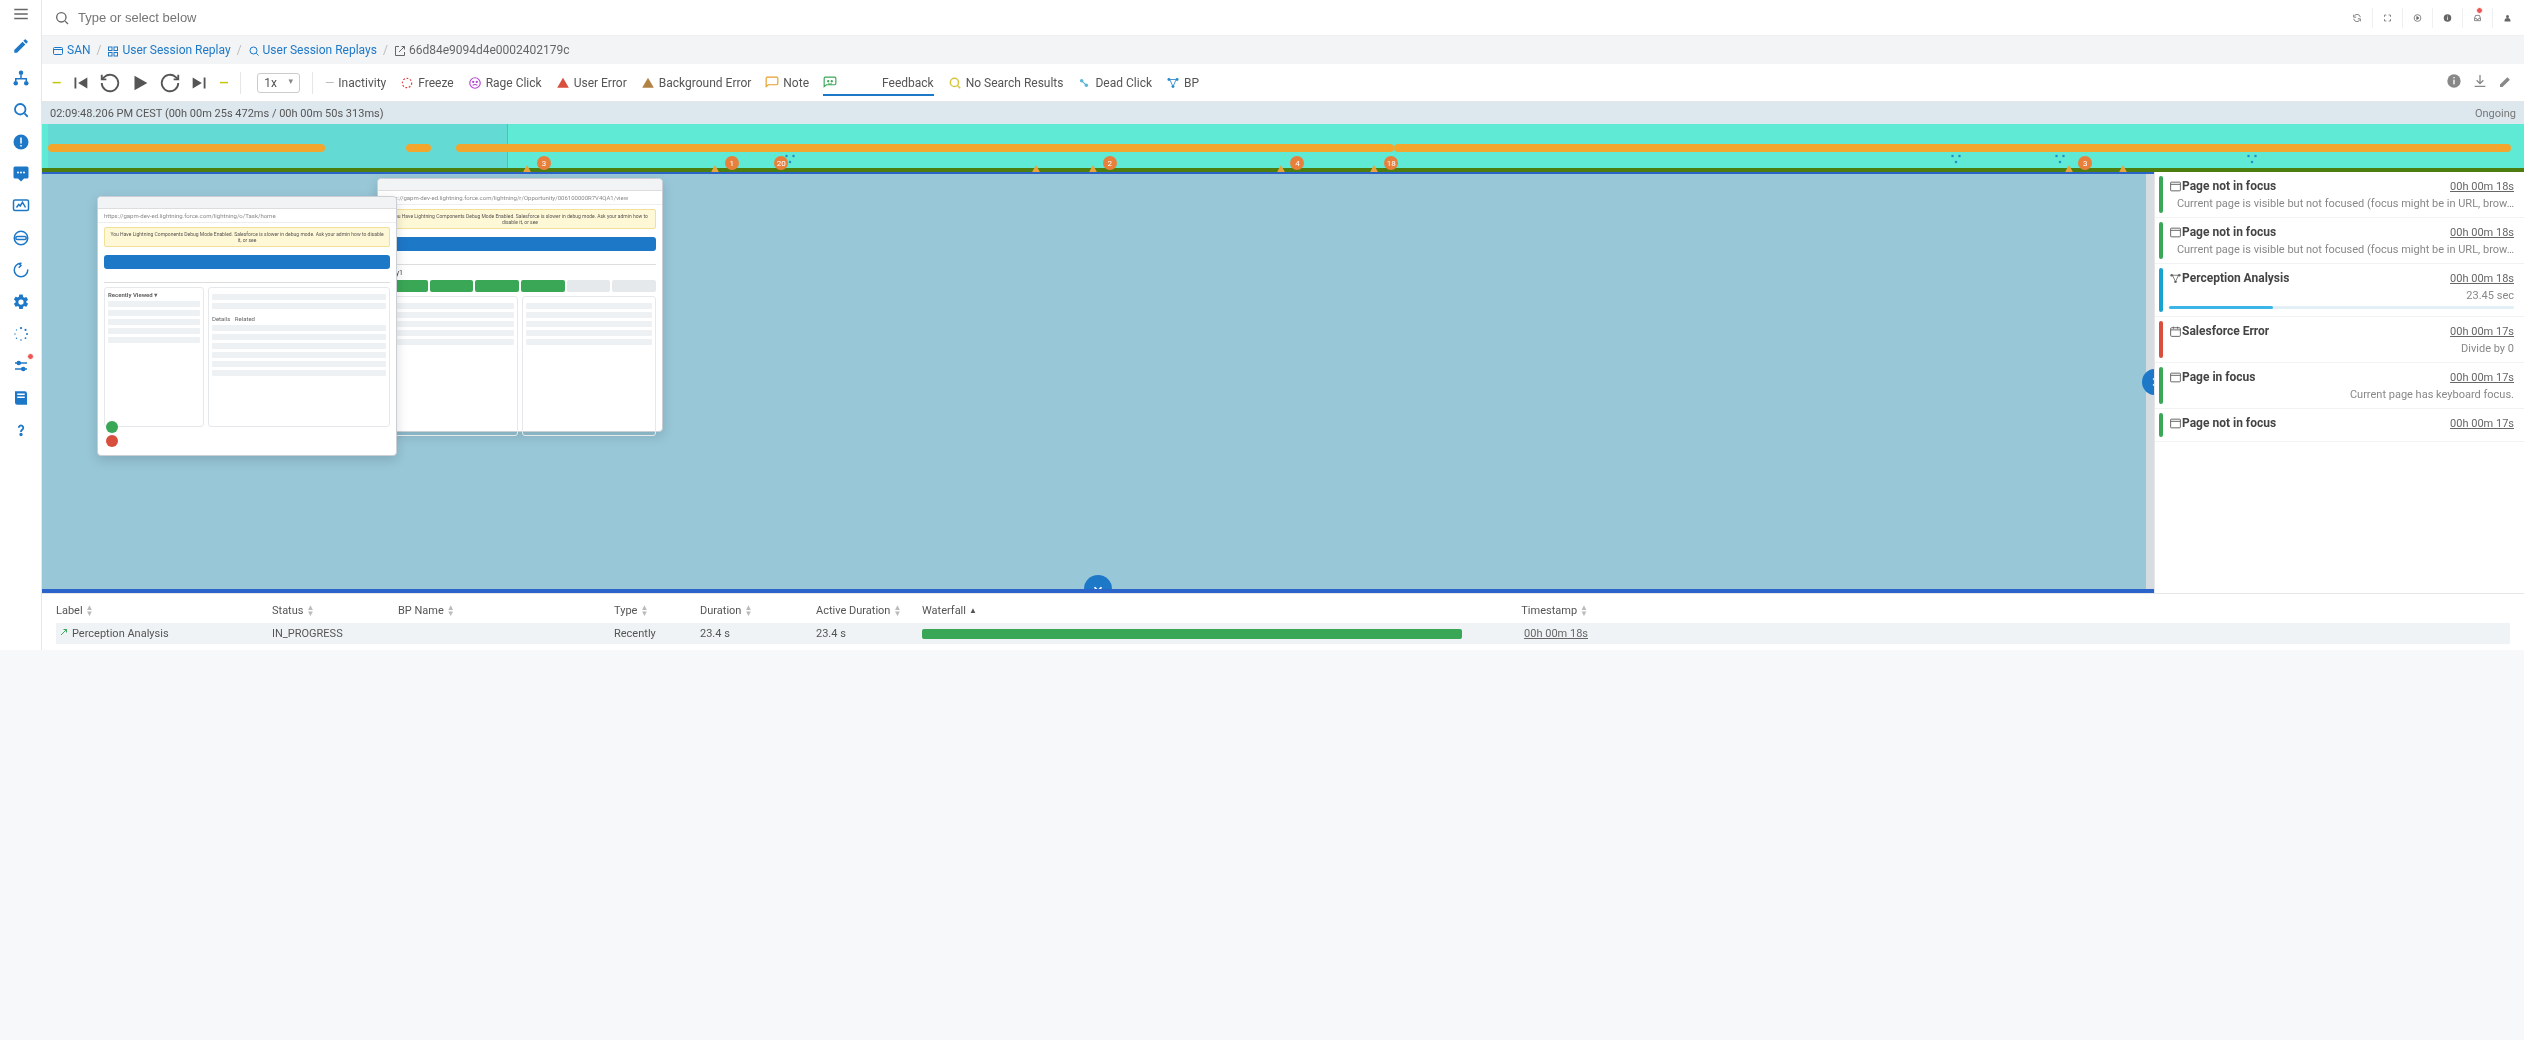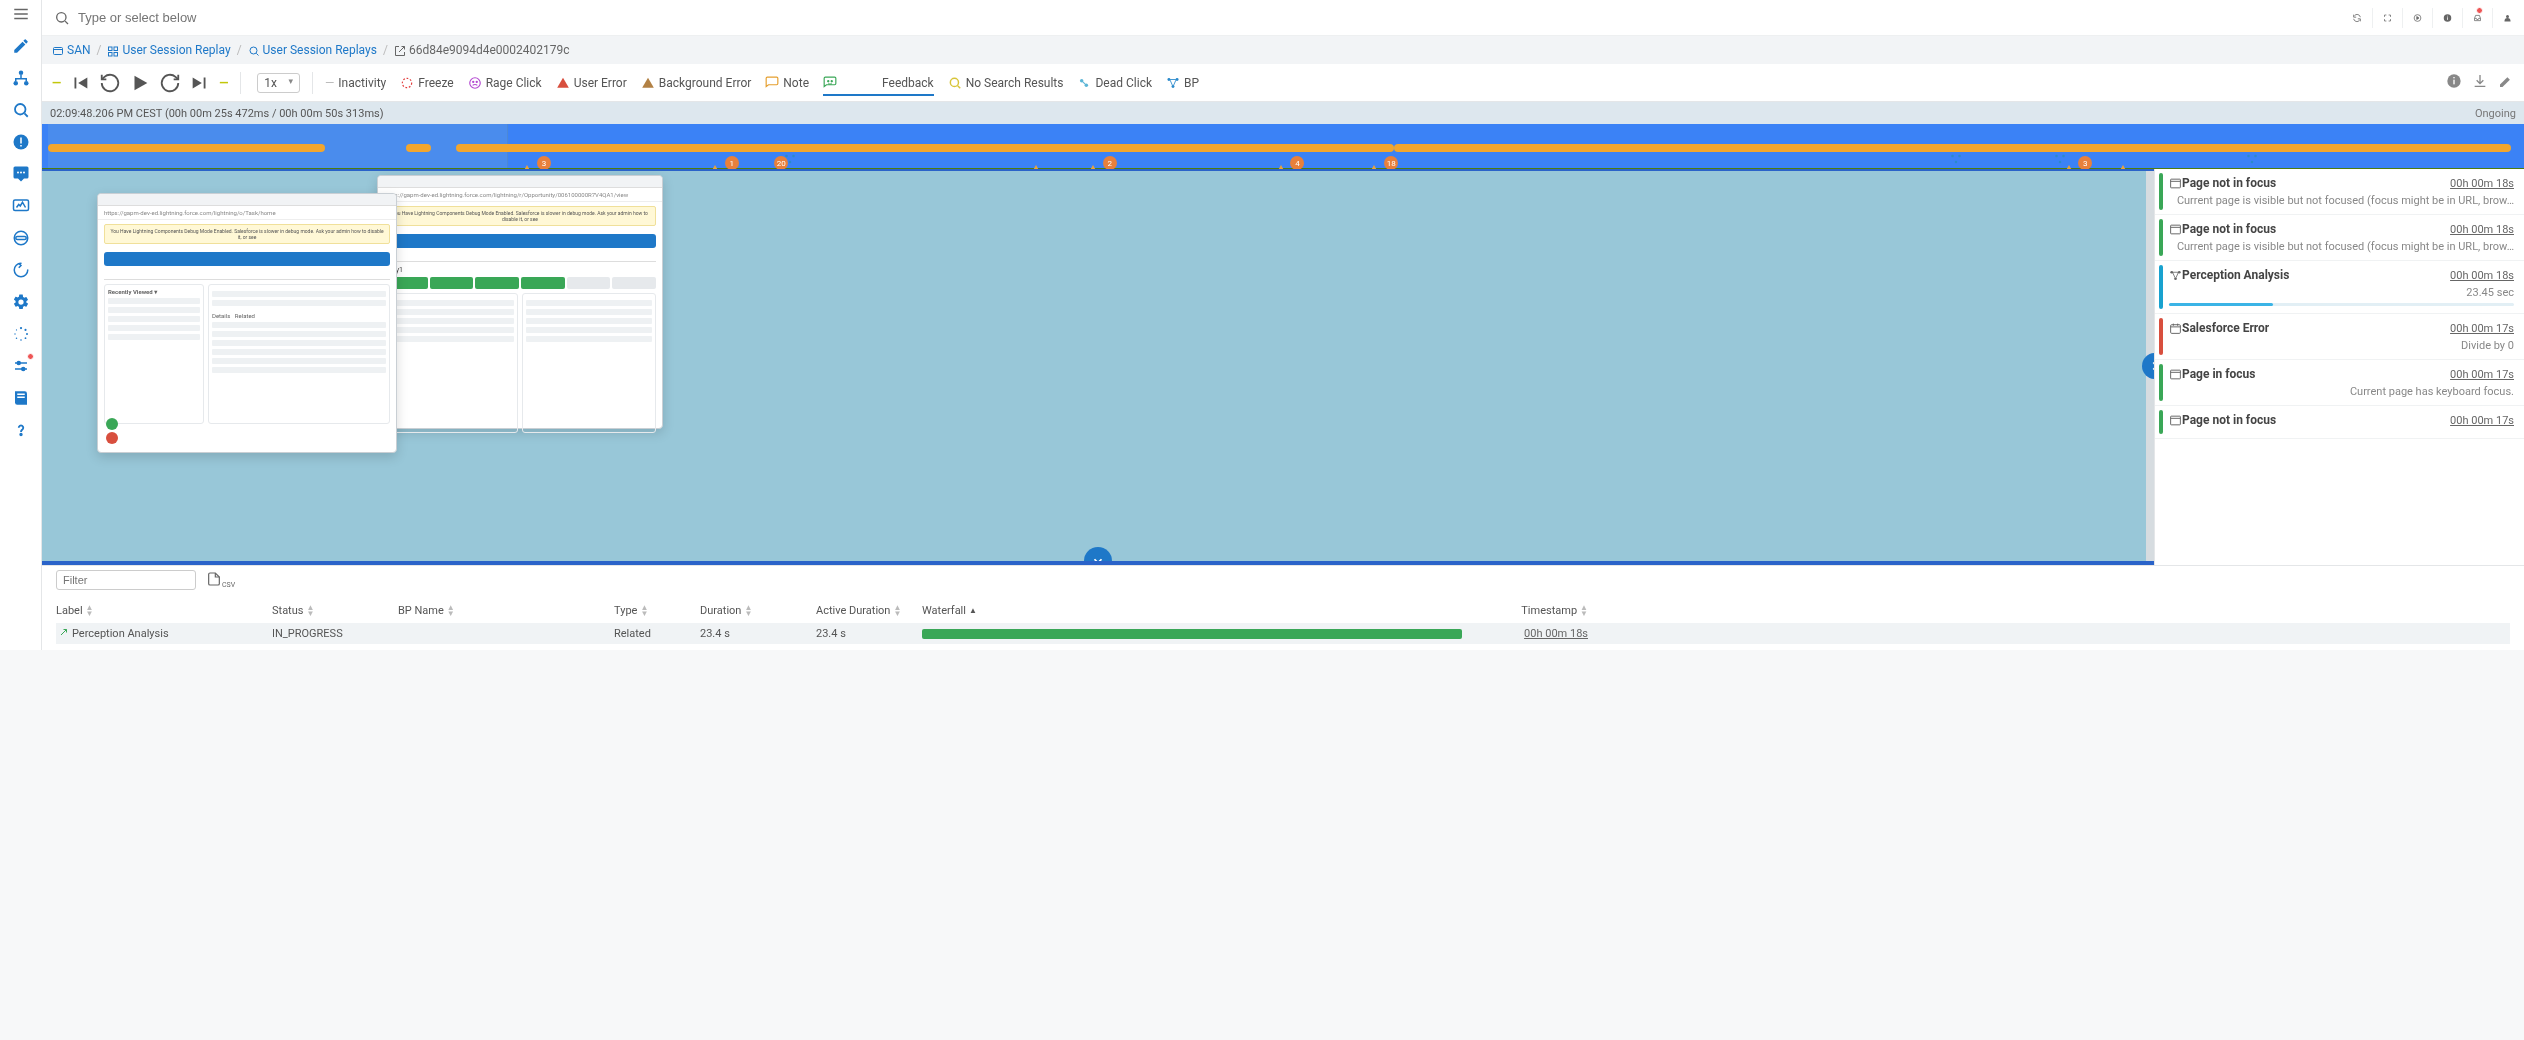--- a/index.html
+++ b/index.html
@@ -41,21 +41,21 @@
   .tb-sep{width:1px;height:22px;background:#e4e6e8;margin:0 4px;}
   .legend{display:flex;align-items:center;gap:14px;font-size:12px;color:#555;}
   .legend-item{display:flex;align-items:center;gap:4px;}
   .legend-item svg{width:14px;height:14px;}
   .legend .lg-text{white-space:nowrap;}
   .active-legend{border-bottom:2px solid #1e78c8; padding-bottom:4px; margin-bottom:-6px;gap:45px;}
   .toolbar-right{margin-left:auto;display:flex;align-items:center;gap:10px;color:#666;}
   .toolbar-right svg{width:16px;height:16px;}
 
   
-  .timeline-area{background:#3b82f6; border-bottom:1px solid #4d7c0f;}
+  .timeline-area{background:#5eead4; border-bottom:4px solid #4d7c0f;}
   .time-row{display:flex;align-items:center;height:22px;padding:0 8px;font-size:11px;color:#555; background:#dde7ee;}
   .time-row .ongoing{margin-left:auto; color:#777;}
   .scrub-area{height:44px; position:relative; padding:6px 6px 0;}
   .scrub-selected{position:absolute; left:6px; top:0; bottom:0; width:460px; background:rgba(120,170,210,0.25); border-right:1px solid rgba(80,130,180,0.4);}
   .bar-track{position:relative; height:8px; top:14px;}
   .bar-seg{position:absolute; height:8px; border-radius:4px;}
   .markers{position:relative; height:20px; top:16px;}
   .mk-warn{position:absolute; width:0; height:0; border-left:5px solid transparent;border-right:5px solid transparent;border-bottom:9px solid #e8a33c; bottom:0;}
   .mk-badge{position:absolute; bottom:4px; width:14px;height:14px;border-radius:50%;background:#e8803c;color:#fff;font-size:8px;display:flex;align-items:center;justify-content:center;}
   .mk-bp{position:absolute; bottom:6px; color:#2b8acb;}
@@ -639,27 +639,20 @@
               <span class="ev-title">Page not in focus</span>
               <span class="ev-time">00h 00m 17s</span>
             </div>
             <div class="ev-desc"></div>
           </div>
         </div>
     </div>
   </div>
 
   <div class="bottom">
-    <div class="filter-row">
-      <input placeholder="Filter" style="">
-      <div class="csv-btn"><svg viewBox="0 0 24 24" fill="none" stroke="currentColor" stroke-width="1.8">
-            <path d="M14 3H6a2 2 0 0 0-2 2v14a2 2 0 0 0 2 2h12a2 2 0 0 0 2-2V9l-6-6z"></path>
-            <path d="M14 3v6h6"></path>
-          </svg><span style="font-size:7px;">CSV</span></div>
-    </div>
     <div class="bot-table">
       <div class="thead">
         <div class="th">
             <span>Label</span>
             <span class="sort">▲<br>▼</span>
           </div>
         <div class="th">
             <span>Status</span>
             <span class="sort">▲<br>▼</span>
           </div>
@@ -690,21 +683,21 @@
       </div>
       <div class="trow">
         <div class="label-cell">
             <svg viewBox="0 0 24 24" fill="none" stroke="currentColor" stroke-width="2">
               <path d="M15 3h6v6M10 14L21 3"></path>
             </svg>
             <span>Perception Analysis</span>
           </div>
         <div>IN_PROGRESS</div>
         <div></div>
-        <div>Related</div>
+        <div>Recently</div>
         <div>23.4 s</div>
         <div>23.4 s</div>
         <div>
             <div class="wf"></div>
           </div>
         <div class="tright"><span class="ts">00h 00m 18s</span></div>
       </div>
     </div>
   </div>
 

